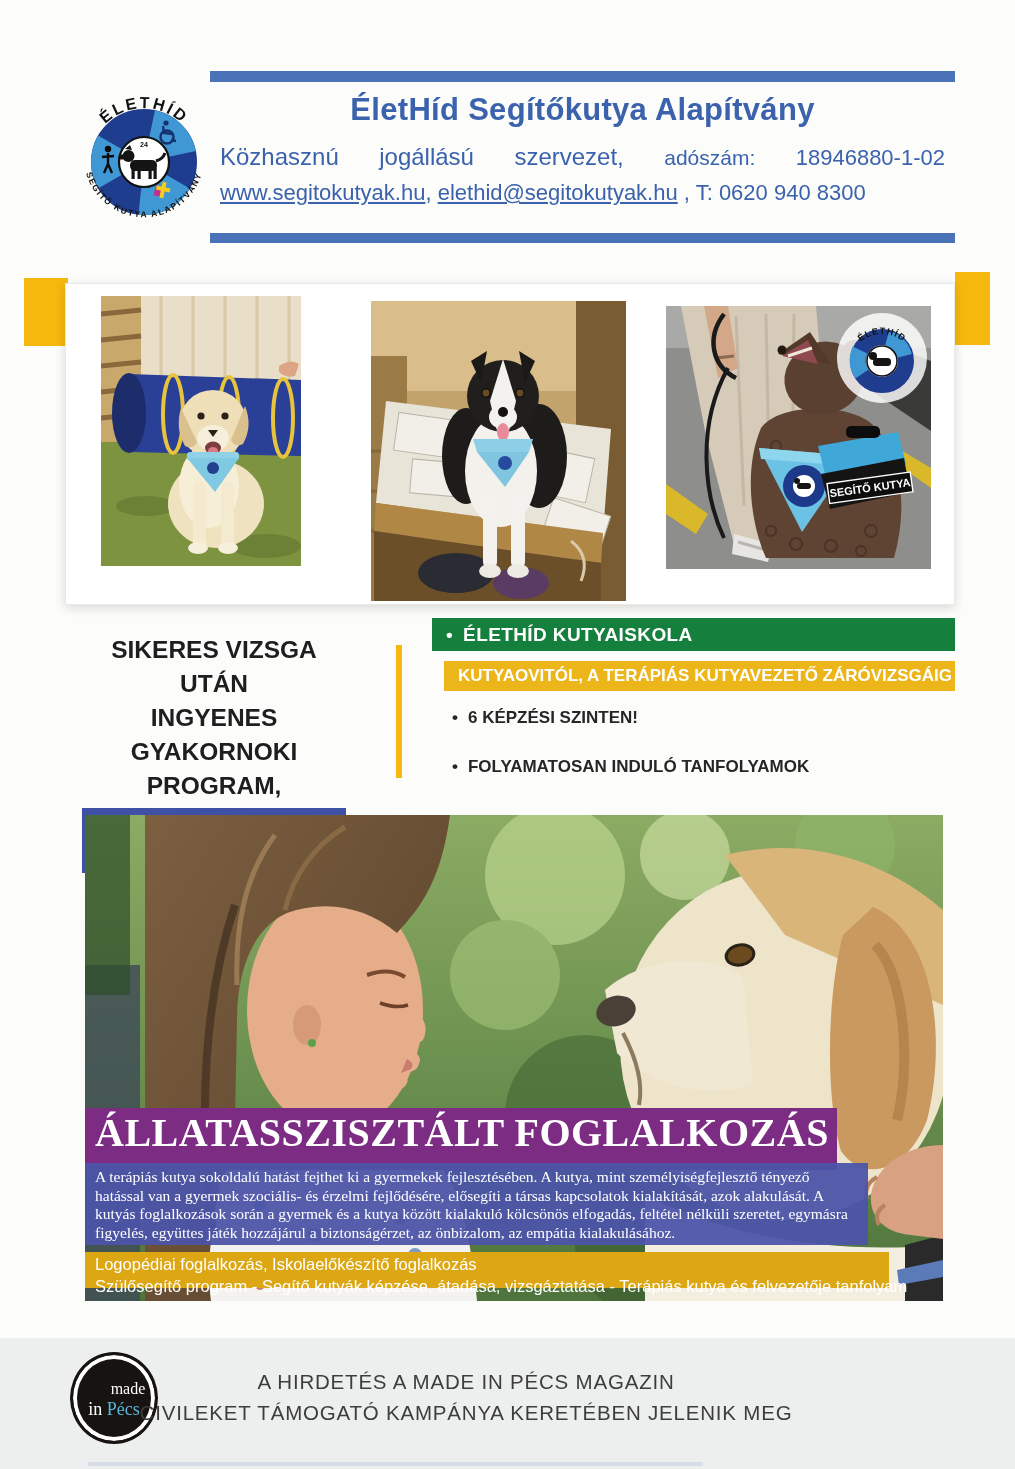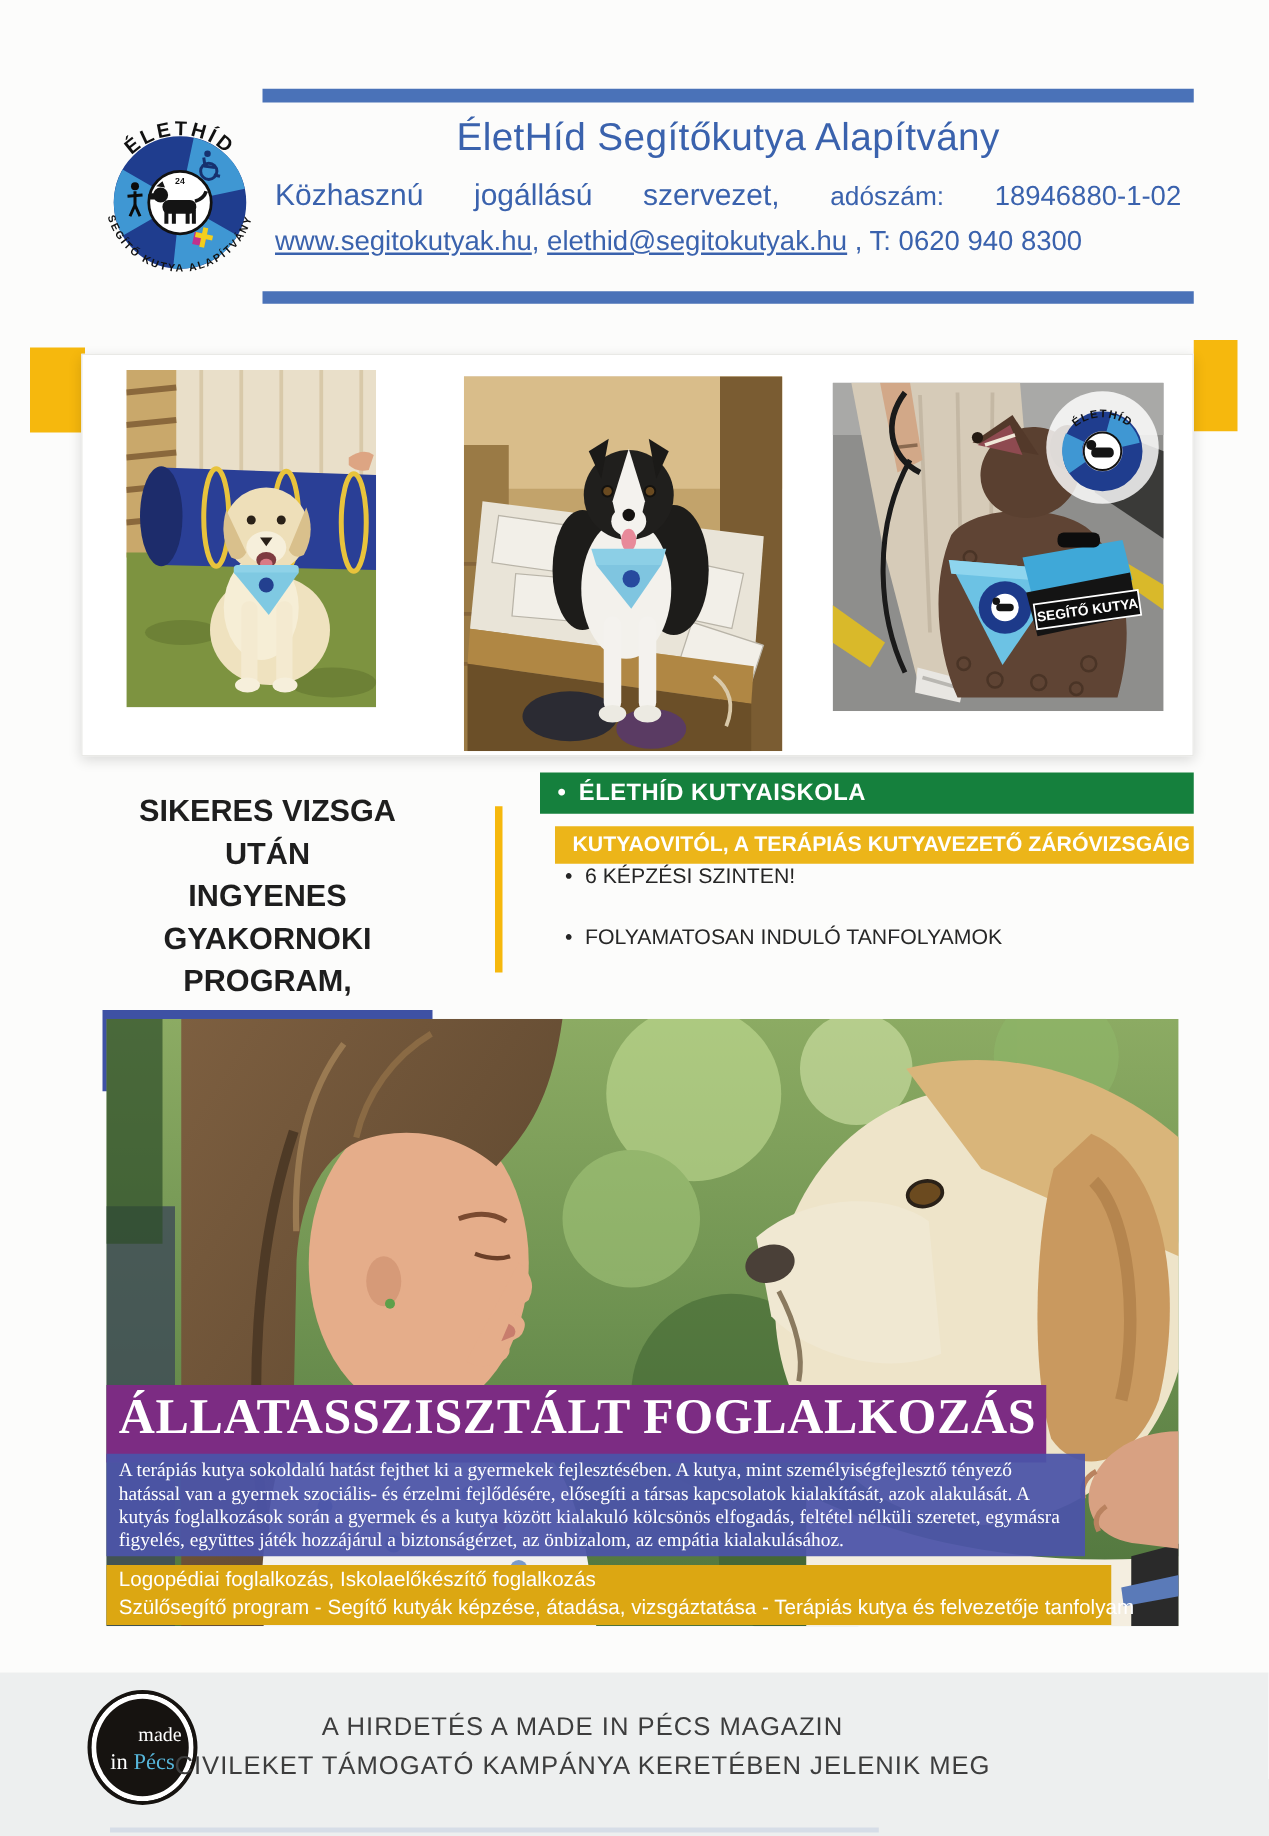--- a/index.html
+++ b/index.html
@@ -5,21 +5,21 @@
   * { margin:0; padding:0; box-sizing:border-box; }
   body { background:#ffffff; font-family:"Liberation Sans", sans-serif; }
   .page { position:relative; width:1015px; height:1469px; background:#fcfcfb; overflow:hidden; margin:0 auto; }
 
   
   .rule { position:absolute; background:#4a72b8; }
   .rule-top { left:210px; top:71px; width:745px; height:11px; }
   .rule-bottom { left:210px; top:233px; width:745px; height:10px; }
   .logo-wrap { position:absolute; left:73px; top:74px; width:142px; height:154px; }
   .header-text { position:absolute; left:210px; top:92px; width:745px; color:#3a62ad; }
-  .org-title { text-align:center; font-size:31px; font-weight:normal; letter-spacing:0.3px; }
+  .org-title { text-align:center; font-size:31px; font-weight:bold; letter-spacing:0.3px; }
   .legal-row { display:flex; justify-content:space-between; align-items:baseline; margin-top:15px; padding:0 10px; font-size:24px; }
   .legal-row .tax-label { font-size:21px; }
   .legal-row .tax-number { font-size:22px; }
   .contact-row { margin-top:9px; padding-left:10px; font-size:22px; }
   .contact-row a { color:#3a62ad; text-decoration:underline; cursor:pointer; }
 
   
   .accent { position:absolute; background:#f6b80d; }
   .accent-left { left:24px; top:278px; width:44px; height:68px; }
   .accent-right { left:955px; top:272px; width:35px; height:73px; }
@@ -38,33 +38,33 @@
     font-size:24.5px; font-weight:600; color:#1e1e1e; line-height:34px; }
   .job-highlight { display:inline-block; margin-top:5px; background:#3e51a4; color:#ffffff;
     padding:3px 10px 6px; font-size:24.5px; font-weight:600; line-height:28px; }
   .v-divider { position:absolute; left:396px; top:645px; width:6px; height:133px; background:#f6b80d; }
   .school { position:absolute; left:432px; top:618px; width:523px; }
   .school-title { height:33px; background:#15803d; color:#fff; font-weight:bold; font-size:19px;
     line-height:33px; padding-left:14px; letter-spacing:0.4px; }
   .school-title .bullet { margin-right:10px; }
   .school-sub { margin-left:12px; margin-top:10px; height:30px; background:#ecb519; color:#fff;
     font-weight:bold; font-size:17px; line-height:30px; padding-left:14px; white-space:nowrap; }
-  .school-bullets { padding-left:20px; color:#262626; font-size:17px; font-weight:400; }
+  .school-bullets { margin-top:17px; padding-left:20px; color:#262626; font-size:17px; font-weight:700; }
   .school-bullets .row { margin-bottom:29px; }
   .school-bullets .bullet { margin-right:10px; }
 
   
   .hero { position:absolute; left:85px; top:815px; width:858px; height:486px; overflow:hidden; }
   .hero svg.bg { position:absolute; left:0; top:0; width:858px; height:486px; }
   .hero-title { position:absolute; left:0; top:293px; width:752px; height:62px; background:#7c2c83;
     color:#fff; font-family:"Liberation Serif", serif; font-weight:bold; font-size:40px; line-height:50px;
     padding-left:10px; letter-spacing:0.5px; white-space:nowrap; }
   .hero-para { position:absolute; left:0; top:348px; width:783px; height:82px; background:rgba(75,84,168,0.94);
     color:#fff; font-family:"Liberation Serif", serif; font-size:15.5px; line-height:18.5px; padding:5px 10px; }
-  .hero-gold { position:absolute; left:0; top:437px; width:804px; height:48px; background:#dca712;
+  .hero-gold { position:absolute; left:0; top:437px; width:804px; height:36px; background:#dca712;
     color:#fff; font-size:16.5px; padding:1px 0 1px 10px; }
   .hero-gold .line { line-height:22px; white-space:nowrap; }
 
   
   .footer { position:absolute; left:0; top:1338px; width:1015px; height:131px; background:#edefef; }
   .badge { position:absolute; left:70px; top:14px; width:88px; height:92px; border-radius:50%;
     background:#161310; border:3px solid #161310; box-shadow:inset 0 0 0 4px #ffffff;
     display:flex; flex-direction:column; align-items:center; justify-content:center;
     font-family:"Liberation Serif", serif; color:#fff; }
   .badge .l1 { font-size:16px; line-height:22px;margin-left:28px; }

